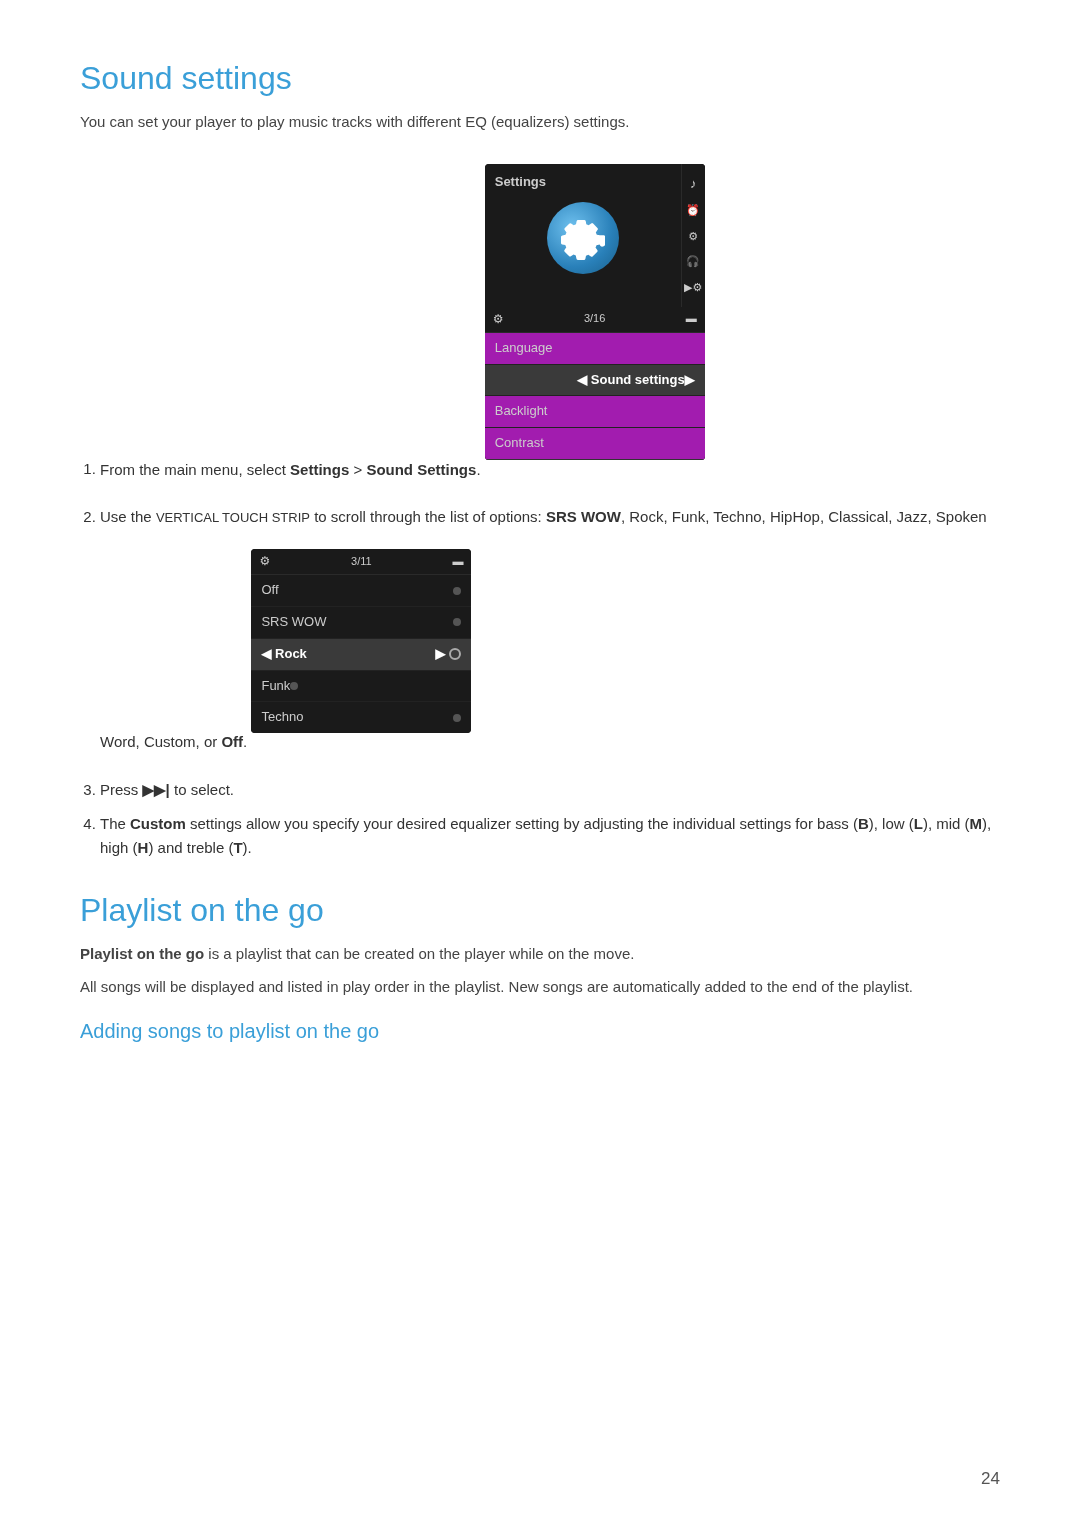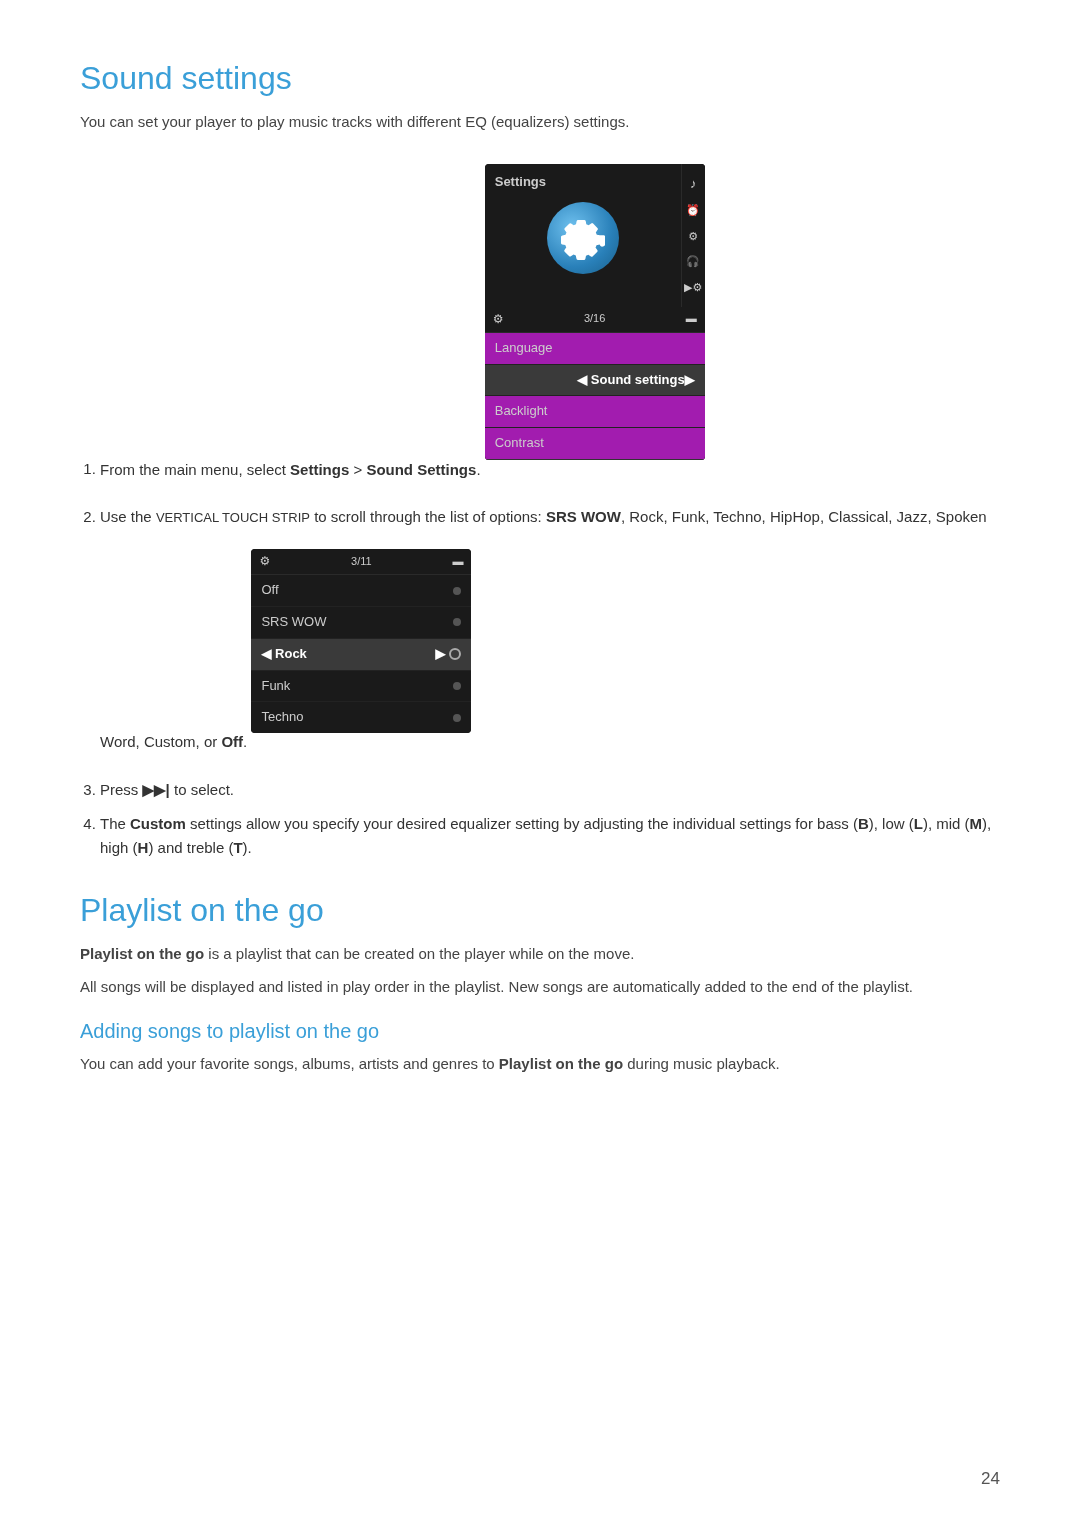--- a/index.html
+++ b/index.html
@@ -175,21 +175,21 @@
           <span style="width:8px;height:8px;border-radius:50%;background:#555;display:inline-block;"></span>
         </div>
         <div style="padding:5px 10px; color:#ccc; font-size:13px; border-bottom:1px solid #222; background:#1a1a1a; display:flex; justify-content:space-between; align-items:center;">
           <span>SRS WOW</span>
           <span style="width:8px;height:8px;border-radius:50%;background:#555;display:inline-block;"></span>
         </div>
         <div style="padding:5px 10px; color:#fff; font-size:13px; border-bottom:1px solid #222; background:#3a3a3a; display:flex; justify-content:space-between; align-items:center; font-weight:bold;">
           <span>◀ Rock</span>
           <span style="display:flex; align-items:center; gap:4px;">▶<span style="width:12px;height:12px;border-radius:50%;border:2px solid #aaa;display:inline-block;"></span></span>
         </div>
-        <div style="padding:5px 10px; color:#ccc; font-size:13px; border-bottom:1px solid #222; background:#1a1a1a; display:flex; justify-content:space-between; align-items:center;">
+        <div style="padding:5px 10px; color:#ccc; font-size:13px; border-bottom:1px solid #222; background:#1a1a1a; display:flex; align-items:center;">
           <span>Funk</span>
           <span style="width:8px;height:8px;border-radius:50%;background:#555;display:inline-block;"></span>
         </div>
         <div style="padding:5px 10px; color:#ccc; font-size:13px; background:#1a1a1a; display:flex; justify-content:space-between; align-items:center;">
           <span>Techno</span>
           <span style="width:8px;height:8px;border-radius:50%;background:#555;display:inline-block;"></span>
         </div>
       </div>
     </div>
   </li>
@@ -208,20 +208,17 @@
 
   <p class="intro">
     <strong>Playlist on the go</strong> <span>is a playlist that can be created on the player while on the move.</span>
   </p>
 
   <p class="intro">All songs will be displayed and listed in play order in the playlist. New songs are automatically added to the end of the playlist.</p>
 
   <div class="adding-section">
     <h2 class="sub-title">Adding songs to playlist on the go</h2>
 
-    <p class="intro">
-      <span>You can add your favorite songs, albums, artists and genres to </span><strong>Playlist on the go</strong><span> during music playback.</span>
-    </p>
 
   </div>
 </div>
 
 <div class="page-number">24</div>
 
 </body></html>

